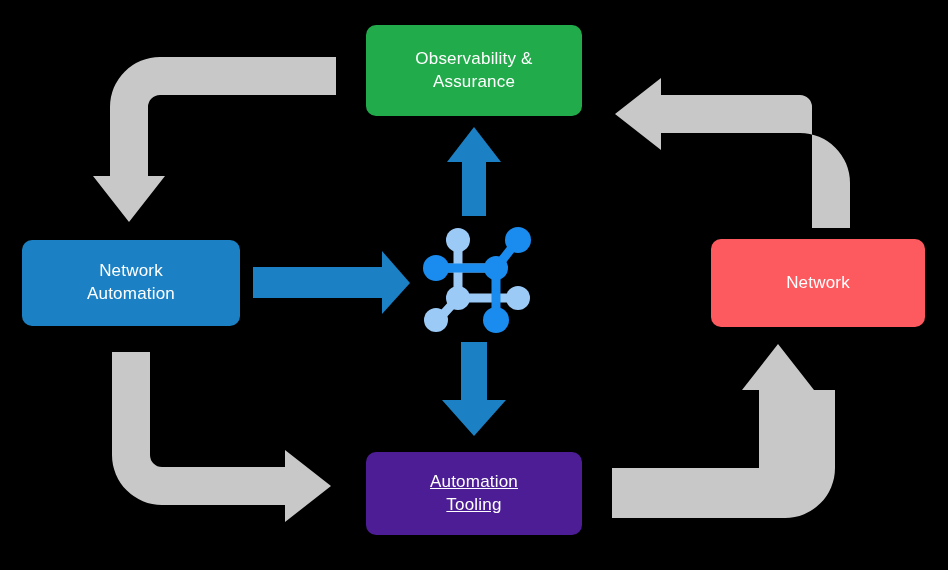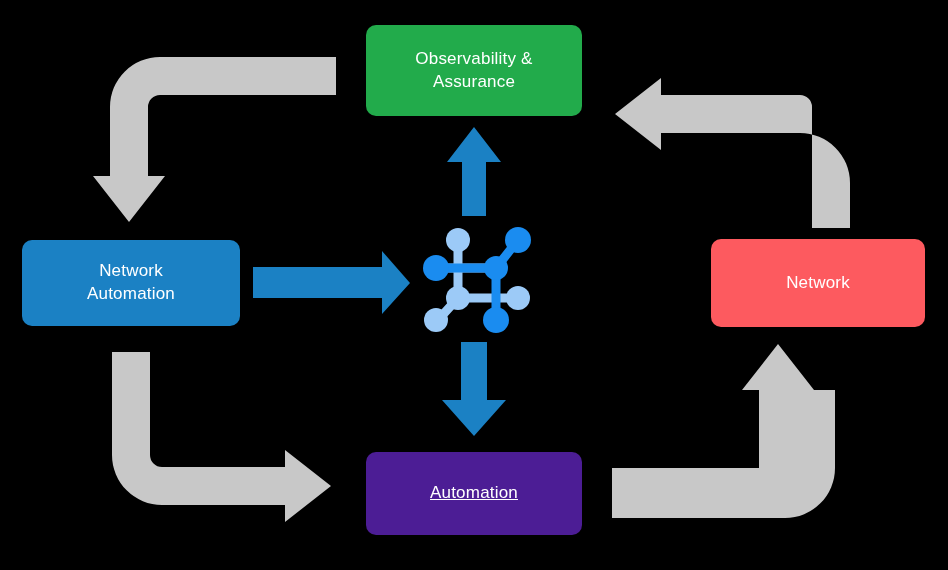--- a/index.html
+++ b/index.html
@@ -91,16 +91,17 @@
 
   <div class="box" id="box-netinfra">
     <div>
       <span>Network</span>
     </div>
   </div>
 
   <div class="box" id="box-automation">
     <div>
       <span>Automation</span>
+      <span>Tooling</span>
     </div>
   </div>
 
 </div>
 
 </body></html>

